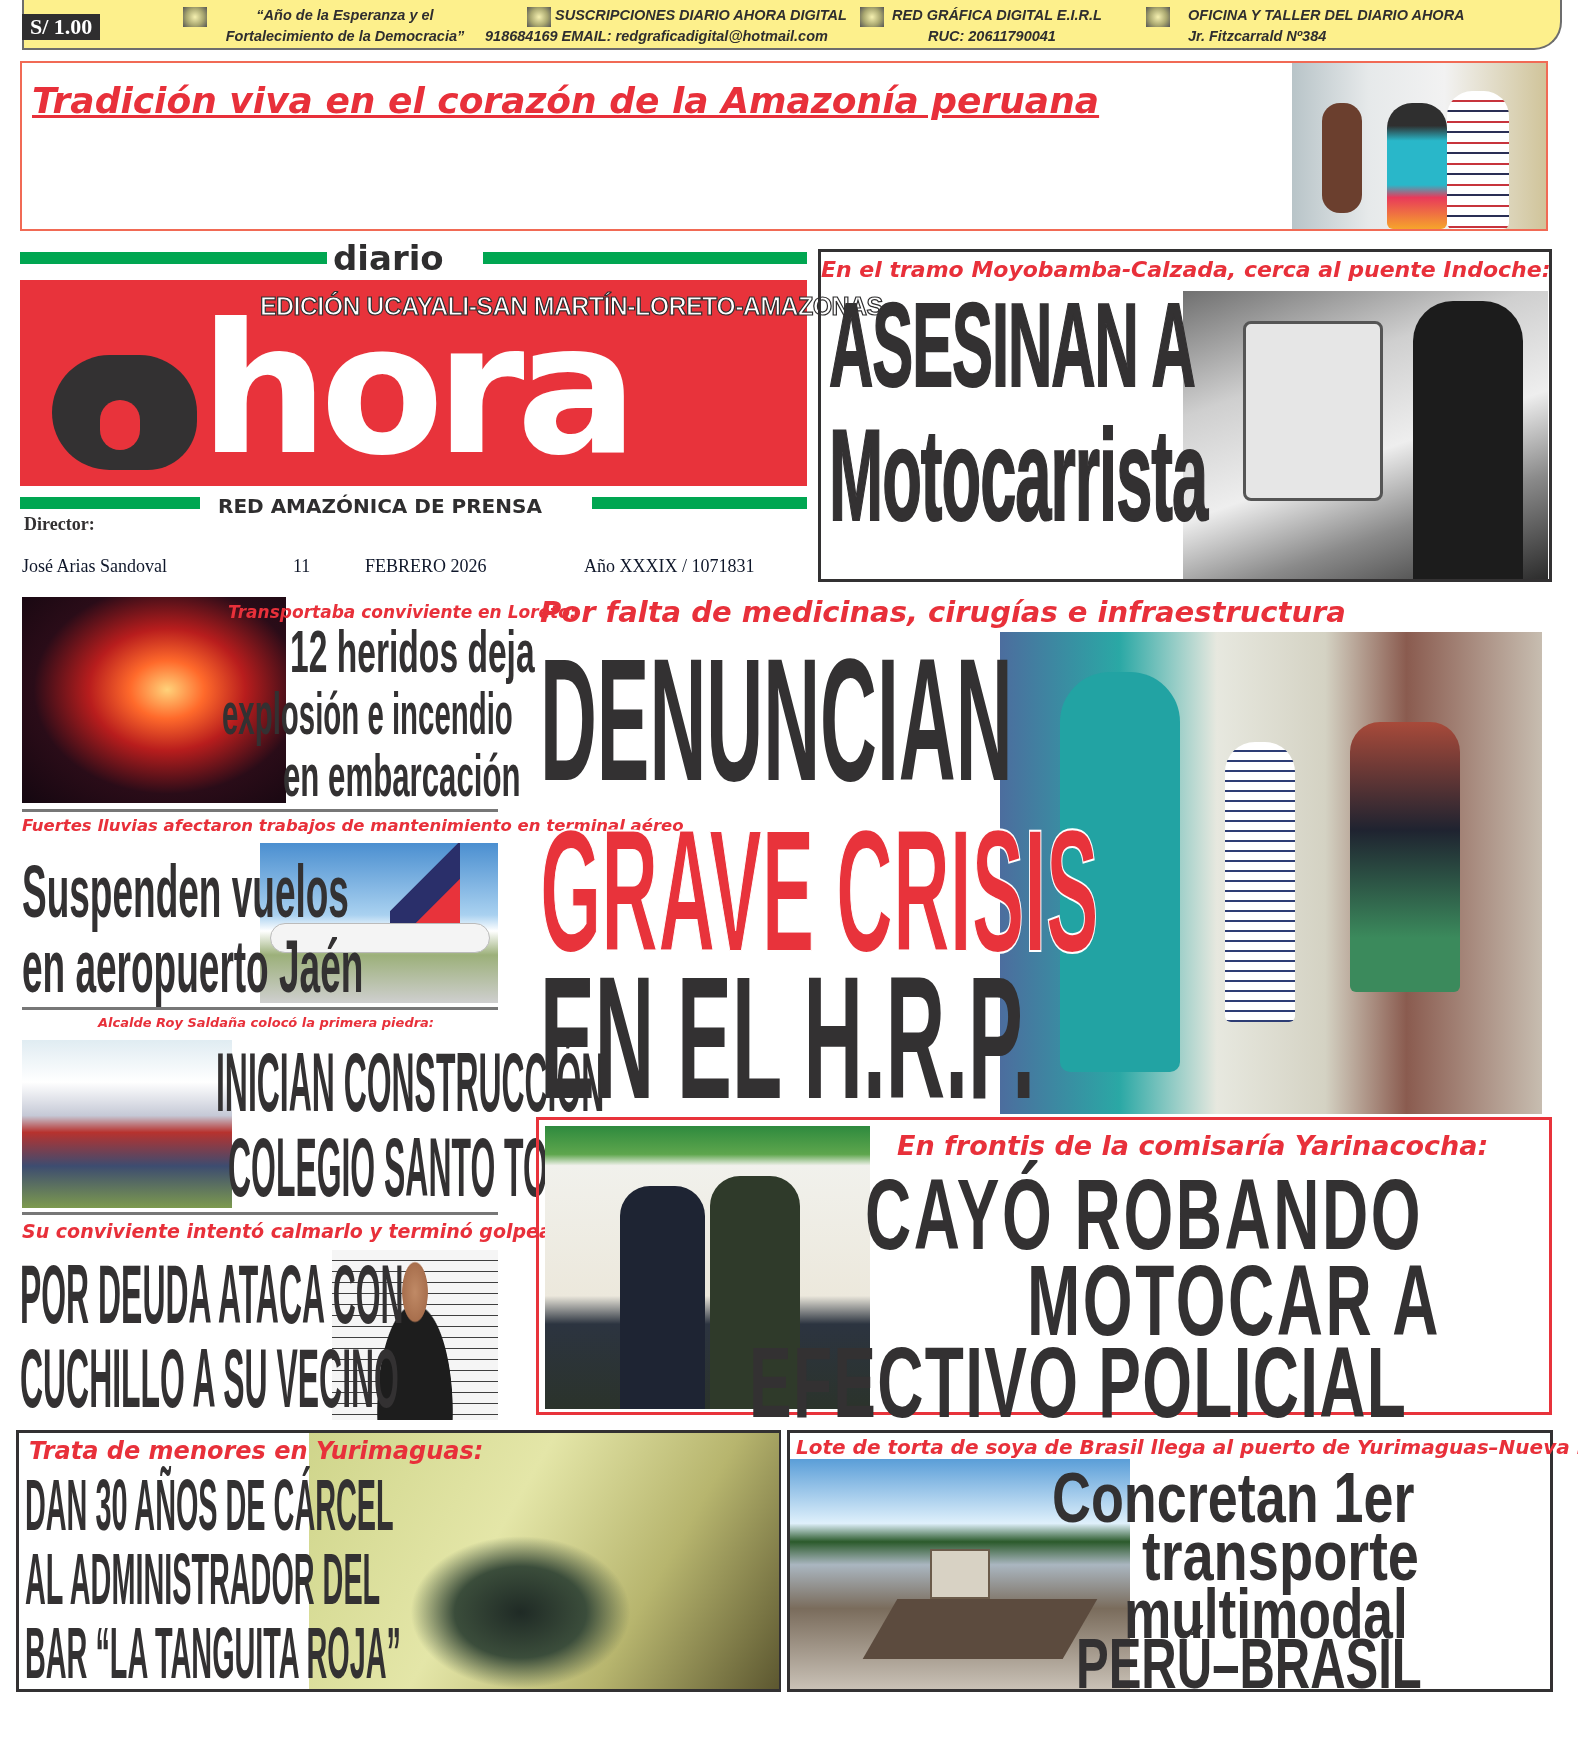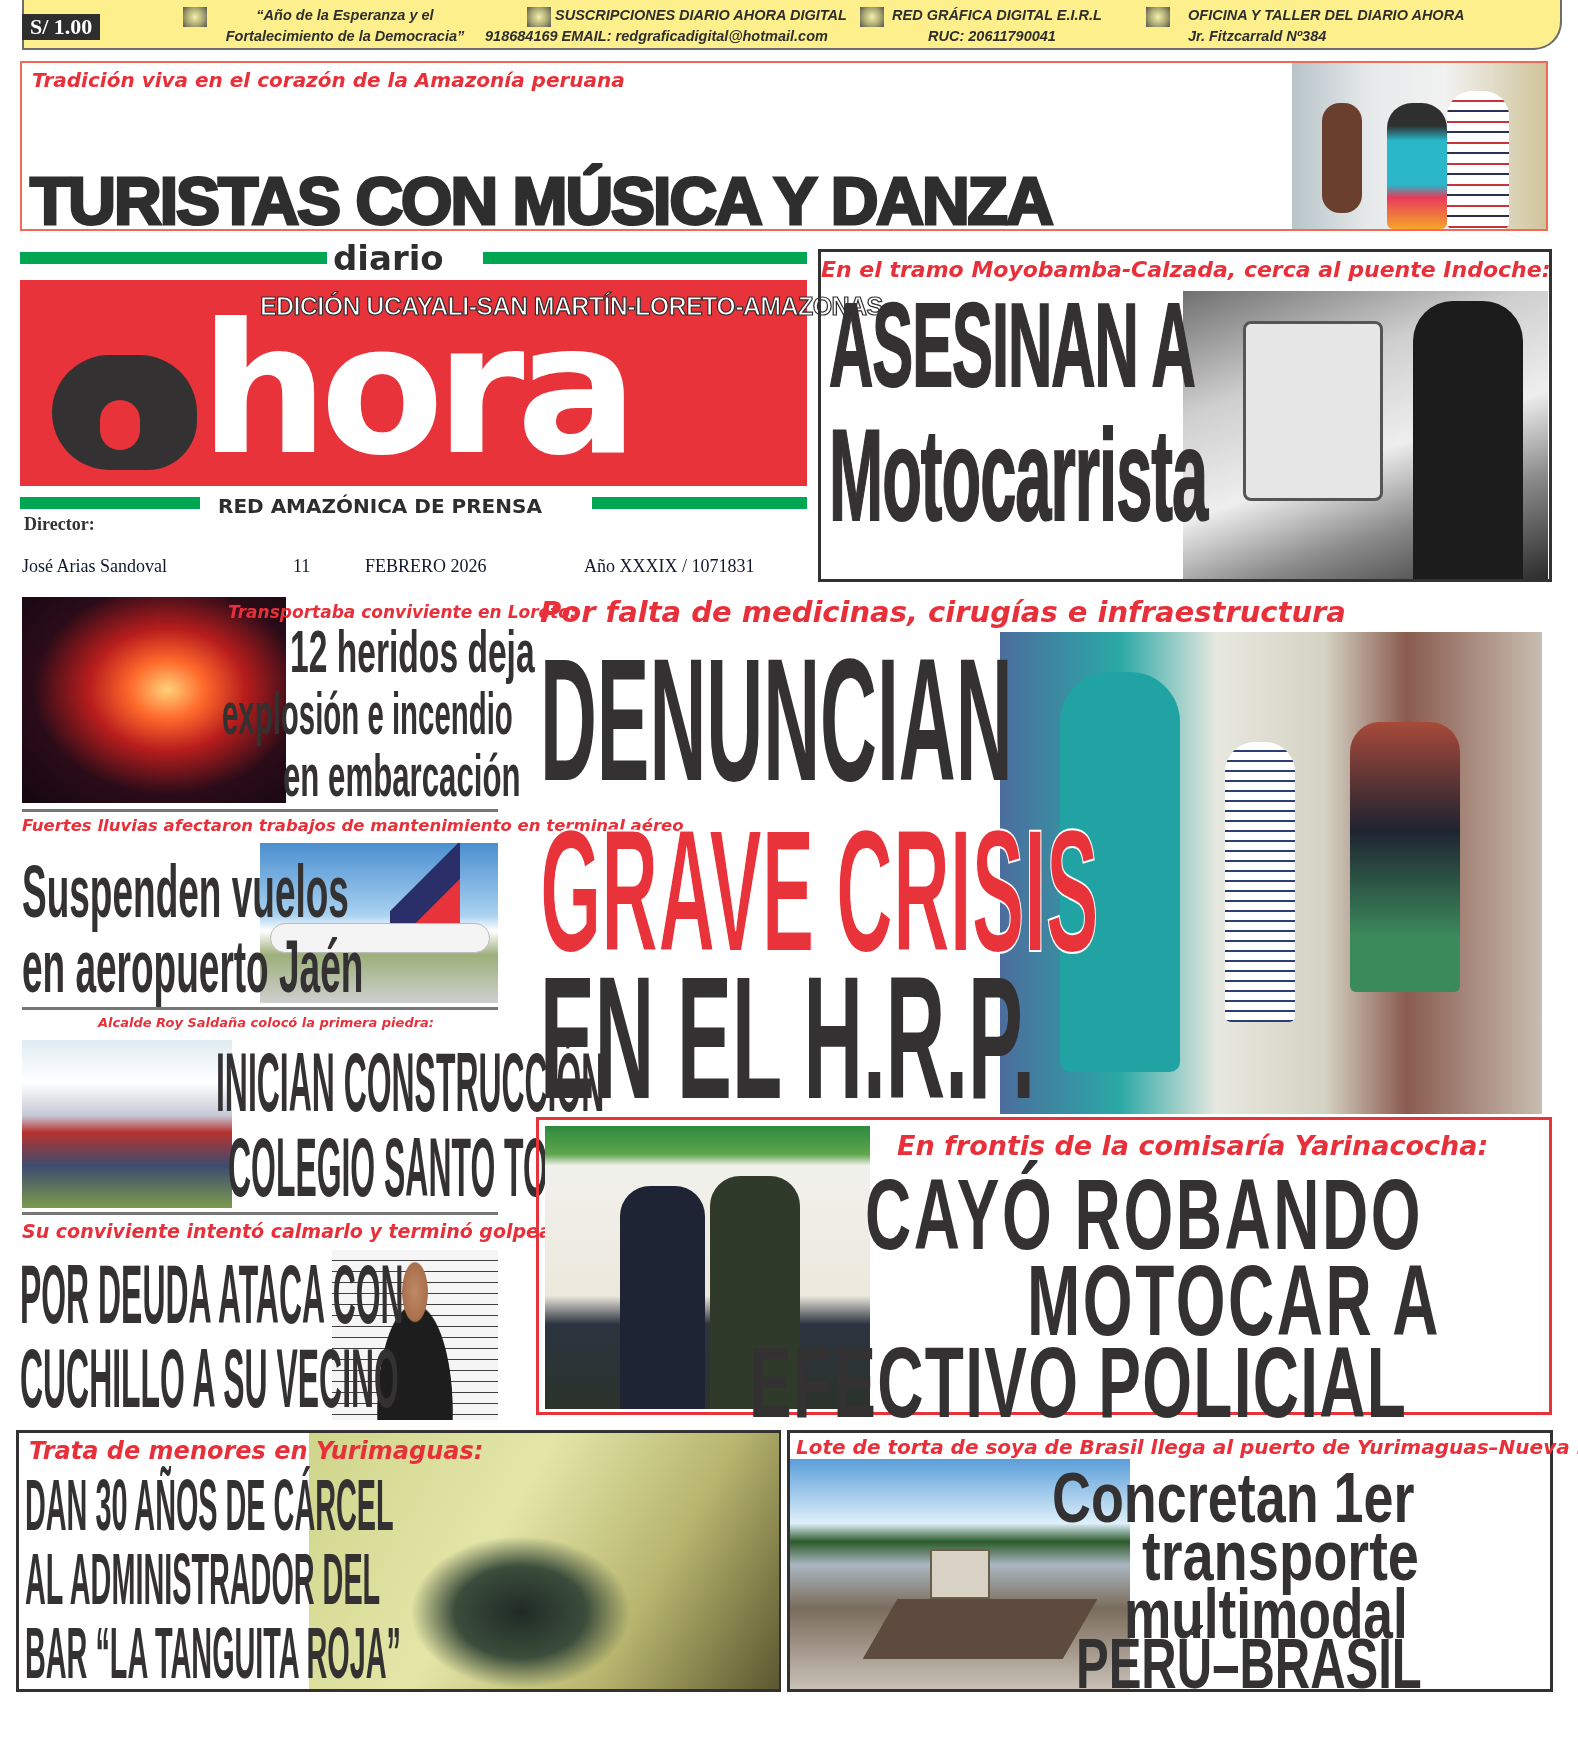--- a/index.html
+++ b/index.html
@@ -12,21 +12,21 @@
   .photo { position: absolute; overflow: hidden; }
 
   
   #topstrip { left: 22px; top: 0; width: 1540px; height: 50px; background: #fdf08c; border: 2px solid #6d6d6d; border-top: none; border-radius: 0 0 28px 0; }
   #price { left: 22px; top: 14px; height: 26px; padding: 0 8px; background: #2f2e2f; color: #fff; font-family: "Liberation Serif", serif; font-weight: 700; font-size: 22px; line-height: 26px; }
   .bullet { width: 24px; height: 20px; background: radial-gradient(circle, #f5f0b0 0%, #a9a770 55%, #555 100%); }
   .strip-txt { font-family: "Liberation Sans", sans-serif; font-style: italic; font-weight: 700; font-size: 14.5px; color: #2f2e2f; line-height: 20px; white-space: nowrap; text-align: center; }
 
   
   #carnival { left: 20px; top: 61px; width: 1528px; height: 170px; border: 2px solid #f16a55; }
-  #carnival-kicker { left: 10px; top: 7px; font-size: 20px; }
+  #carnival-kicker { left: 10px; top: 20px; font-size: 36px; text-decoration: underline; }
   .carn-line { left: 8px; font-family: "Liberation Sans", sans-serif; font-weight: 900; font-size: 66px; color: #2f2e2f; letter-spacing: -2px; transform: scaleX(1.0); -webkit-text-stroke: 3px #2f2e2f; }
   #carnival-photo { left: 1270px; top: 0; width: 254px; height: 166px; background: linear-gradient(90deg, #b8c4c8 0%, #e6e9ea 30%, #f2f2f2 60%, #d0c49a 100%); }
 
   
   .green-bar { height: 12px; background: #00a651; }
   #diario { left: 333px; top: 238px; font-family: "DejaVu Sans", sans-serif; font-weight: 700; font-size: 34px; color: #2f2e2f; }
   #red-block { left: 20px; top: 280px; width: 787px; height: 206px; background: #e8333b; }
   #edition { left: 260px; top: 292px; font-family: "Liberation Sans", sans-serif; font-weight: 700; font-size: 25px; color: #fff; -webkit-text-stroke: 1.2px #2f2e2f; letter-spacing: -0.6px; }
   #logo-a { left: 52px; top: 355px; width: 145px; height: 115px; border-radius: 70px 70px 60px 70px; background: #333132; }
   #logo-a-hole { left: 100px; top: 400px; width: 40px; height: 50px; border-radius: 20px; background: #e8333b; }
@@ -82,21 +82,20 @@
 <div class="abs bullet" style="left:860px;top:7px;"></div>
 <div class="abs strip-txt" style="left:892px;top:5px;text-align:left;">RED GRÁFICA DIGITAL E.I.R.L</div>
 <div class="abs strip-txt" style="left:928px;top:26px;text-align:left;">RUC: 20611790041</div>
 
 <div class="abs bullet" style="left:1146px;top:7px;"></div>
 <div class="abs strip-txt" style="left:1188px;top:5px;text-align:left;">OFICINA Y TALLER DEL DIARIO AHORA</div>
 <div class="abs strip-txt" style="left:1188px;top:26px;text-align:left;">Jr. Fitzcarrald Nº384</div>
 
 <div id="carnival" class="abs">
   <div id="carnival-kicker" class="abs kicker">Tradición viva en el corazón de la Amazonía peruana</div>
-  <div class="abs carn-line" style="top:100px;">TURISTAS CON MÚSICA Y  DANZA</div>
   <div id="carnival-photo" class="photo">
     <div class="abs" style="left:30px;top:40px;width:40px;height:110px;border-radius:18px;background:#6b3f2e;"></div>
     <div class="abs" style="left:95px;top:40px;width:60px;height:126px;border-radius:25px 25px 6px 6px;background:linear-gradient(180deg,#2f2f2f 0%,#2f2f2f 18%,#29b7c9 30%,#29b7c9 65%,#e83a5a 75%,#f6a52b 100%);"></div>
     <div class="abs" style="left:155px;top:28px;width:62px;height:138px;border-radius:25px 25px 6px 6px;background:repeating-linear-gradient(180deg,#ffffff 0,#ffffff 9px,#c7343c 9px,#c7343c 11px,#ffffff 11px,#ffffff 19px,#2a2f55 19px,#2a2f55 21px);"></div>
   </div>
 </div>
 
 <div class="abs green-bar" style="left:20px;top:252px;width:307px;"></div>
 <div id="diario" class="abs">diario</div>
 <div class="abs green-bar" style="left:483px;top:252px;width:324px;"></div>

